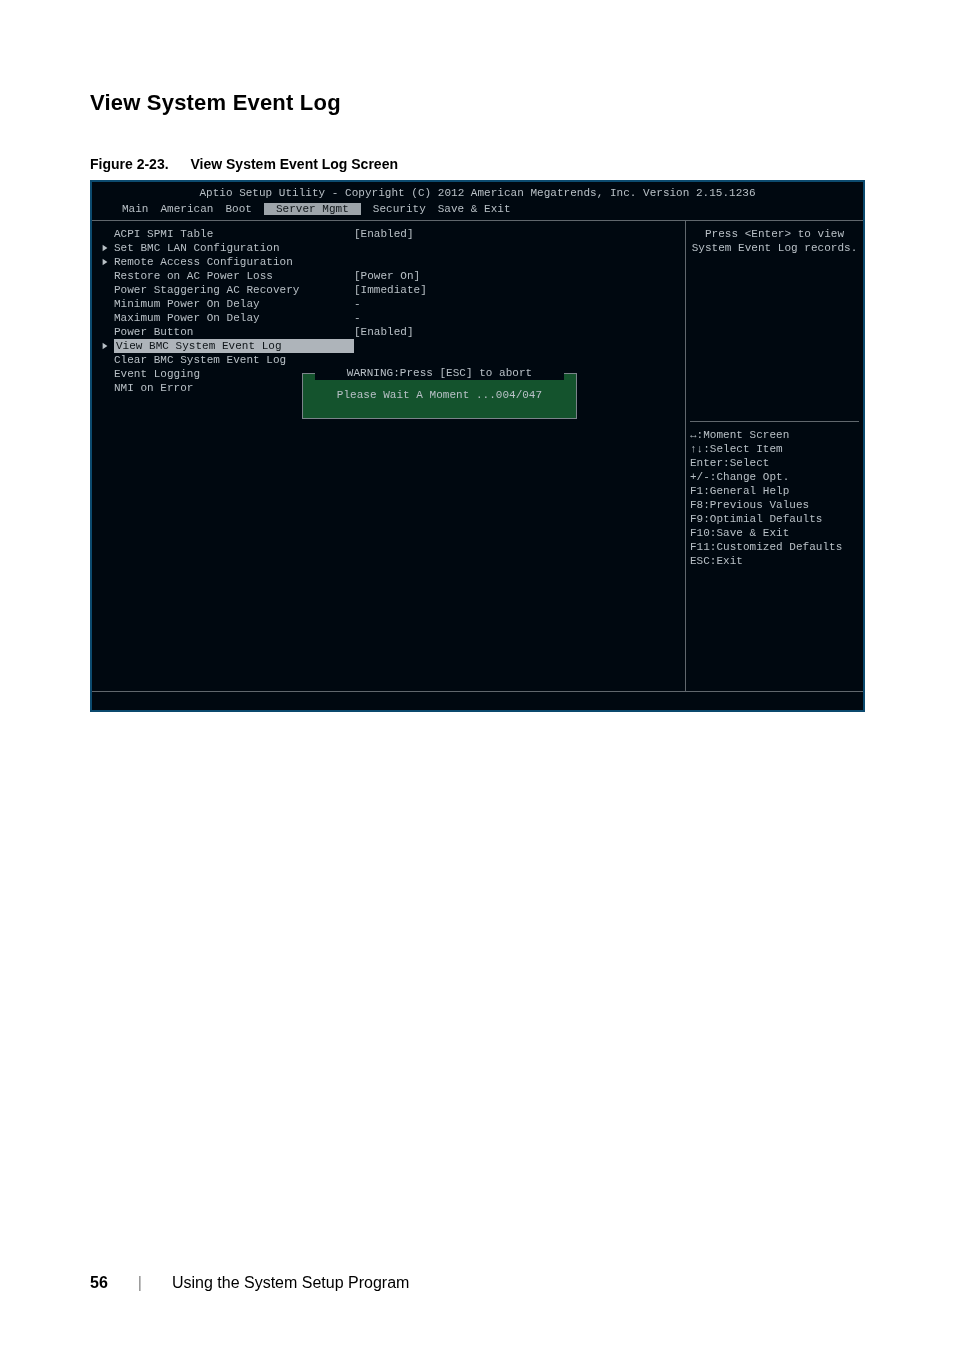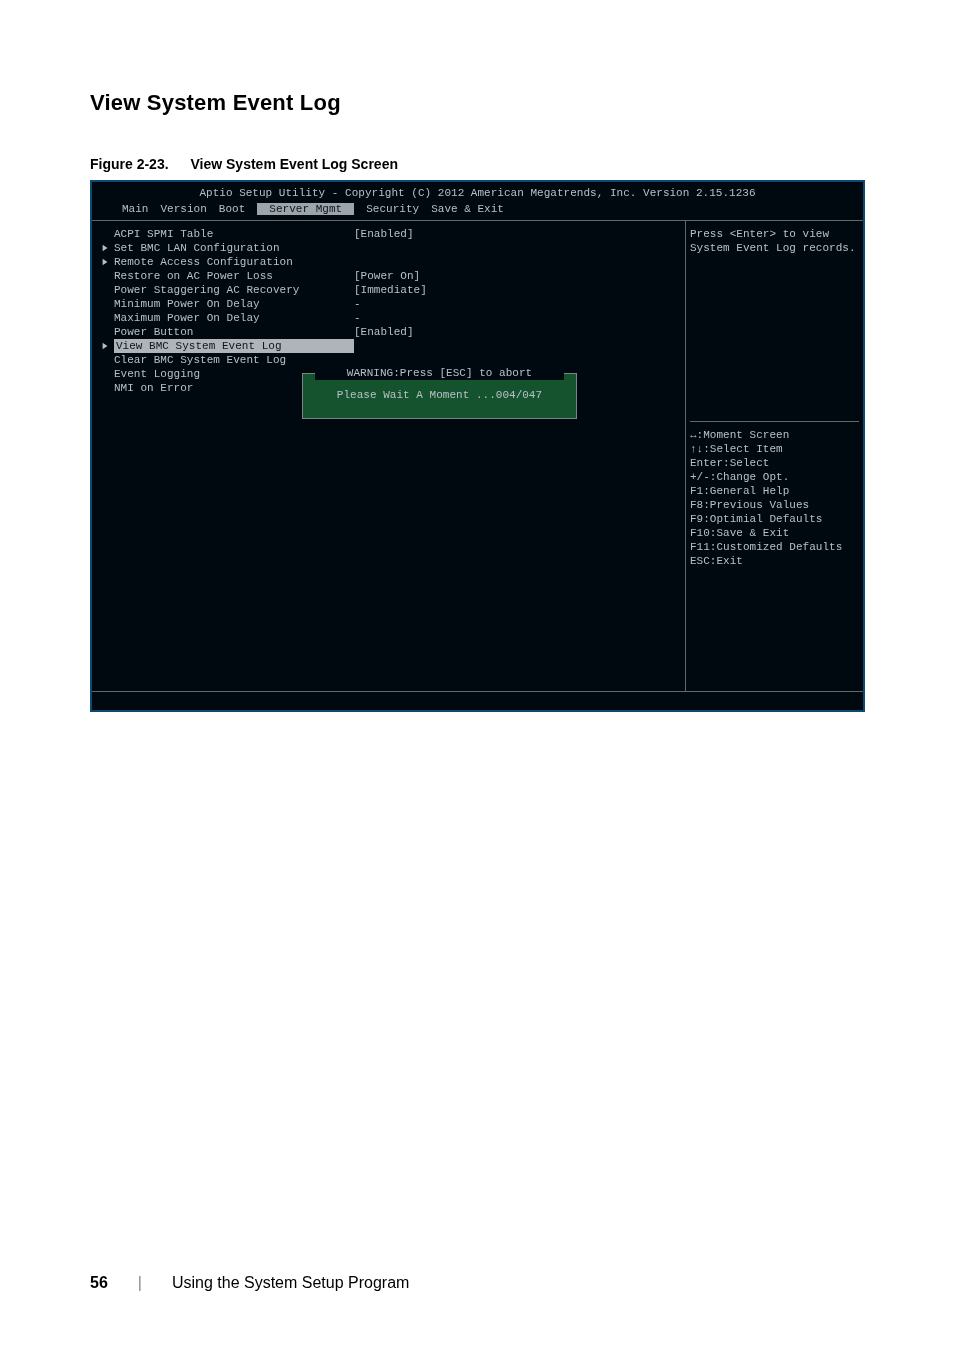--- a/index.html
+++ b/index.html
@@ -52,21 +52,21 @@
       position: absolute;
       top: -8px;
       left: 12px;
       right: 12px;
       text-align: center;
       background: #000810;
       padding: 0 4px;
       white-space: nowrap;
     }
 
-    .help-top { min-height: 192px; }
+    .help-top { min-height: 192px; text-align: center; }
     .help-div { border-top: 1px solid #60676d; margin: 2px 0 6px 0; }
     .hb div { white-space: nowrap; }
 
     .bios-foot { height: 18px; }
     .footer { position: absolute; bottom: 60px; left: 90px; right: 90px; display: flex; align-items: flex-start; font-size: 16px; color: #000; gap: 8px; }
     .footer .pn { font-weight: bold; margin-right: 22px; }
     .footer .bar { color: #888; margin-right: 22px; }
   </style>
 </head>
 <body>
@@ -74,21 +74,21 @@
 
   <h2 class="heading">View System Event Log</h2>
   <div class="caption">
     <span class="capnum">Figure 2-23.</span>
     <span>View System Event Log Screen</span>
   </div>
 
   <div class="bios">
     <div class="bios-top">
       <div class="bios-title">Aptio Setup Utility - Copyright (C) 2012 American Megatrends, Inc.  Version 2.15.1236</div>
-      <div class="bios-menu" id="bios-menu"><span>Main</span><span>Version</span><span>Boot</span><span class="sel">Server Mgmt</span><span>Security</span><span>Save &amp; Exit</span></div>
+      <div class="bios-menu" id="bios-menu"><span>Main</span><span>American</span><span>Boot</span><span class="sel">Server Mgmt</span><span>Security</span><span>Save &amp; Exit</span></div>
     </div>
 
     <div class="bios-body">
       <div class="bios-left" id="bios-left">
 
         <div class="row">
             <span class="caret"></span>
             <span class="lbl">ACPI SPMI Table</span>
             <span class="val">[Enabled]</span>
           </div>

